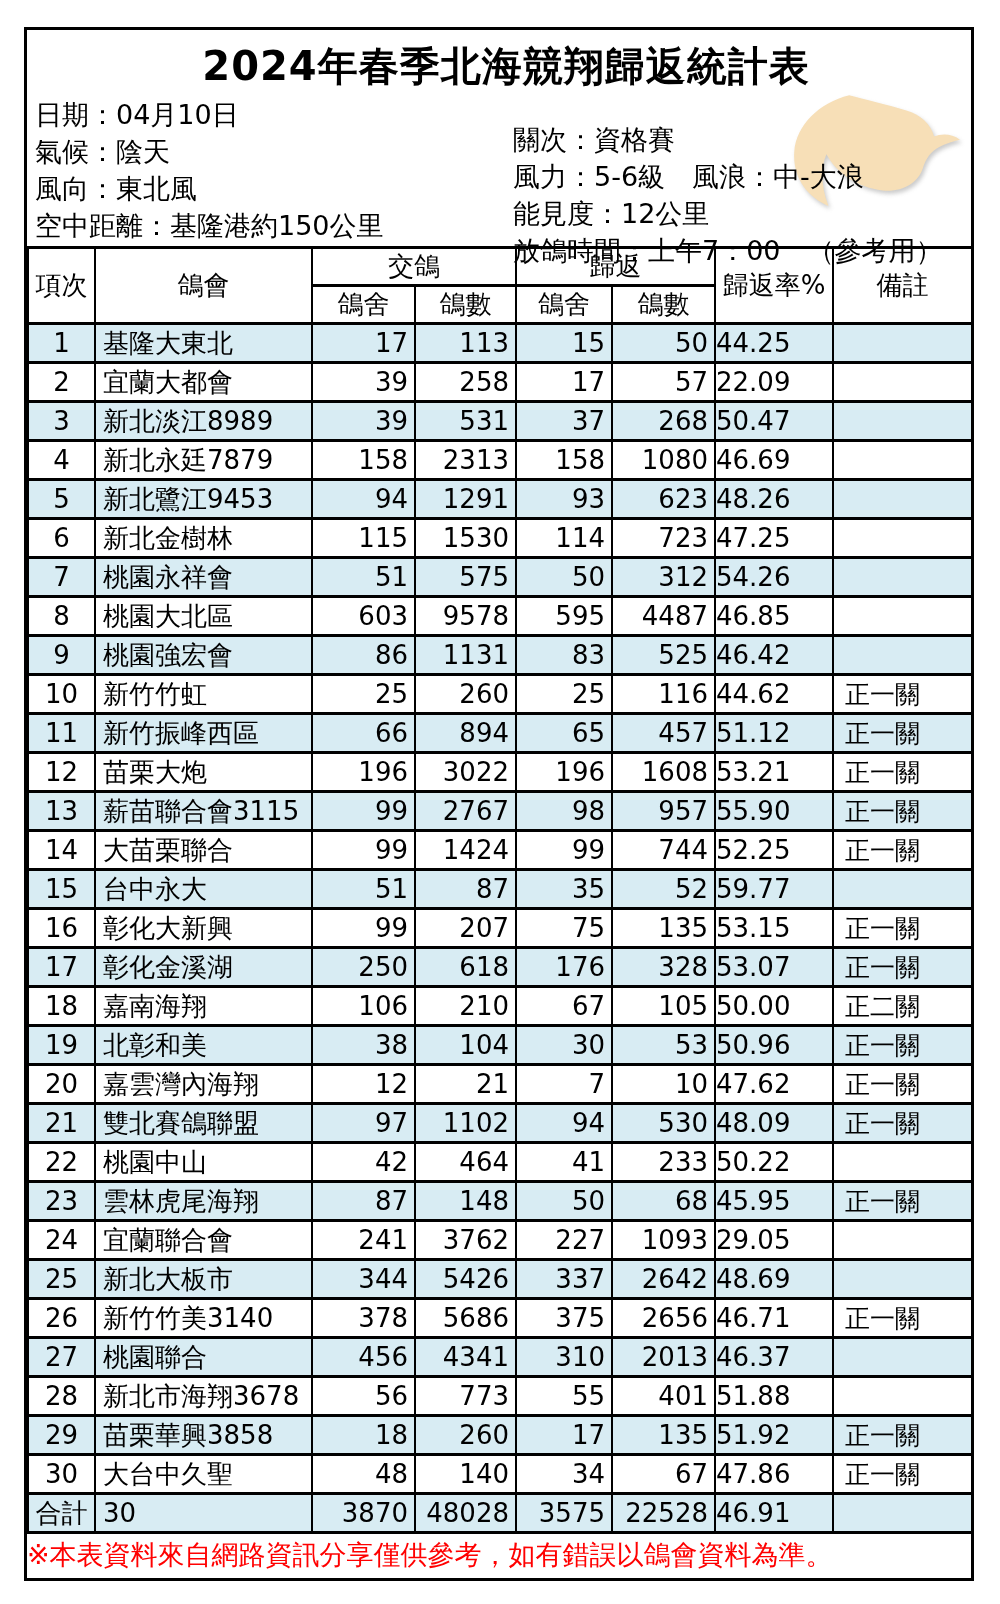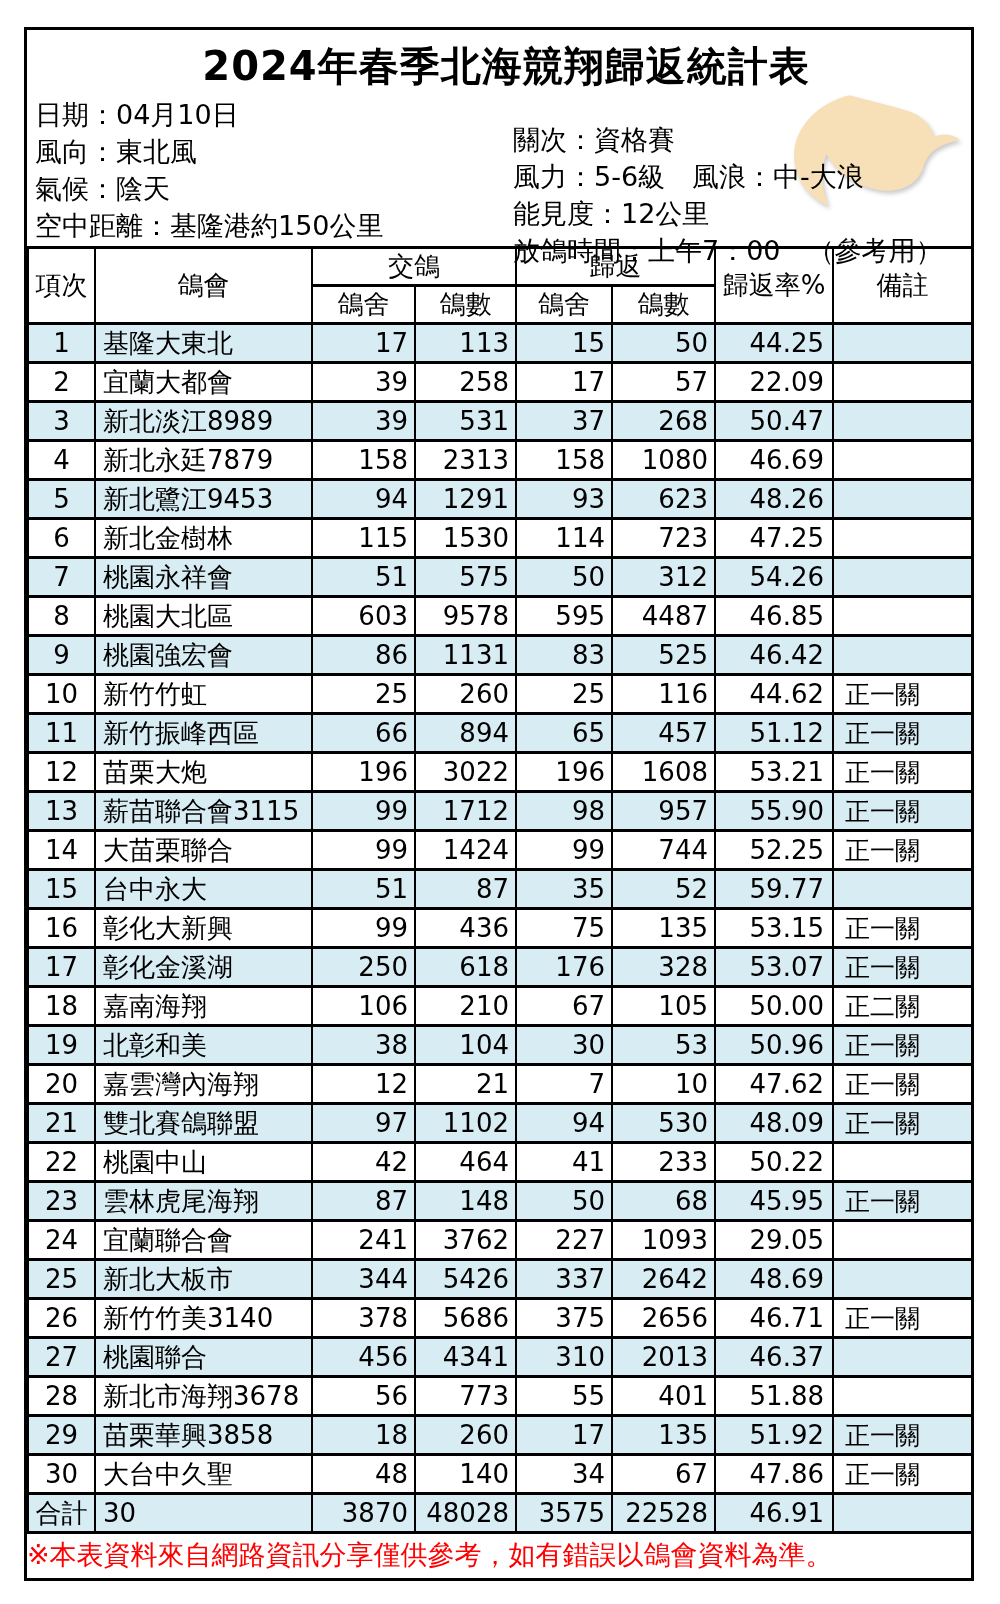--- a/index.html
+++ b/index.html
@@ -19,21 +19,21 @@
   table { width:100%; border-collapse:collapse; table-layout:fixed;
     border-top:3px solid #000; }
   th, td { border:2px solid #000; border-top-width:3px; border-bottom-width:3px;
     overflow:hidden; white-space:nowrap; }
   thead th { font-size:26px; font-weight:normal; text-align:center;
     height:37px; background:#fff; }
   tbody td { font-size:26px; height:39px; }
   .c-no   { text-align:center; }
   .c-club { text-align:left;  padding-left:7px; }
   .c-num  { text-align:right; padding-right:6px; }
-  .c-rate { text-align:right; padding-right:8px; }
+  .c-rate { padding-right:8px; }
   .c-note { text-align:left;  padding-left:11px; font-size:25px; }
   tr.alt td { background:#d8ecf3; }
   .footer { height:44px; line-height:42px; font-size:27px; color:#ff0000;
     white-space:nowrap; overflow:hidden; }
 </style>
 </head>
 <body>
 
 <div class="sheet">
 
@@ -44,22 +44,22 @@
          C35 92 34 74 40 60 C48 43 56 20 62 3 Z
          M40 60 C50 79 71 92 94 95 C113 97 128 88 133 74
          C136 64 141 57 149 53 C157 49 164 47 169 46
          C161 40 151 40 144 43 C141 31 131 22 118 18
          C99 12 76 7 62 3 Z"></path>
   </svg>
 
   <div class="info">
     <div class="info-col left">
       <div class="info-line">日期：04月10日</div>
+      <div class="info-line">氣候：陰天</div>
       <div class="info-line">風向：東北風</div>
-      <div class="info-line">氣候：陰天</div>
       <div class="info-line">空中距離：基隆港約150公里</div>
     </div>
     <div class="info-col right">
       <div class="info-line">關次：資格賽</div>
       <div class="info-line">風力：5-6級　風浪：中-大浪</div>
       <div class="info-line">能見度：12公里</div>
       <div class="info-line">放鴿時間：上午7：00　（參考用）</div>
     </div>
   </div>
 
@@ -208,21 +208,21 @@
           <td class="c-num">3022</td>
           <td class="c-num">196</td>
           <td class="c-num">1608</td>
           <td class="c-rate">53.21</td>
           <td class="c-note">正一關</td>
         </tr>
         <tr class="alt">
           <td class="c-no">13</td>
           <td class="c-club">薪苗聯合會3115</td>
           <td class="c-num">99</td>
-          <td class="c-num">1712</td>
+          <td class="c-num">2767</td>
           <td class="c-num">98</td>
           <td class="c-num">957</td>
           <td class="c-rate">55.90</td>
           <td class="c-note">正一關</td>
         </tr>
         <tr>
           <td class="c-no">14</td>
           <td class="c-club">大苗栗聯合</td>
           <td class="c-num">99</td>
           <td class="c-num">1424</td>
@@ -238,21 +238,21 @@
           <td class="c-num">87</td>
           <td class="c-num">35</td>
           <td class="c-num">52</td>
           <td class="c-rate">59.77</td>
           <td class="c-note"></td>
         </tr>
         <tr>
           <td class="c-no">16</td>
           <td class="c-club">彰化大新興</td>
           <td class="c-num">99</td>
-          <td class="c-num">436</td>
+          <td class="c-num">207</td>
           <td class="c-num">75</td>
           <td class="c-num">135</td>
           <td class="c-rate">53.15</td>
           <td class="c-note">正一關</td>
         </tr>
         <tr class="alt">
           <td class="c-no">17</td>
           <td class="c-club">彰化金溪湖</td>
           <td class="c-num">250</td>
           <td class="c-num">618</td>

